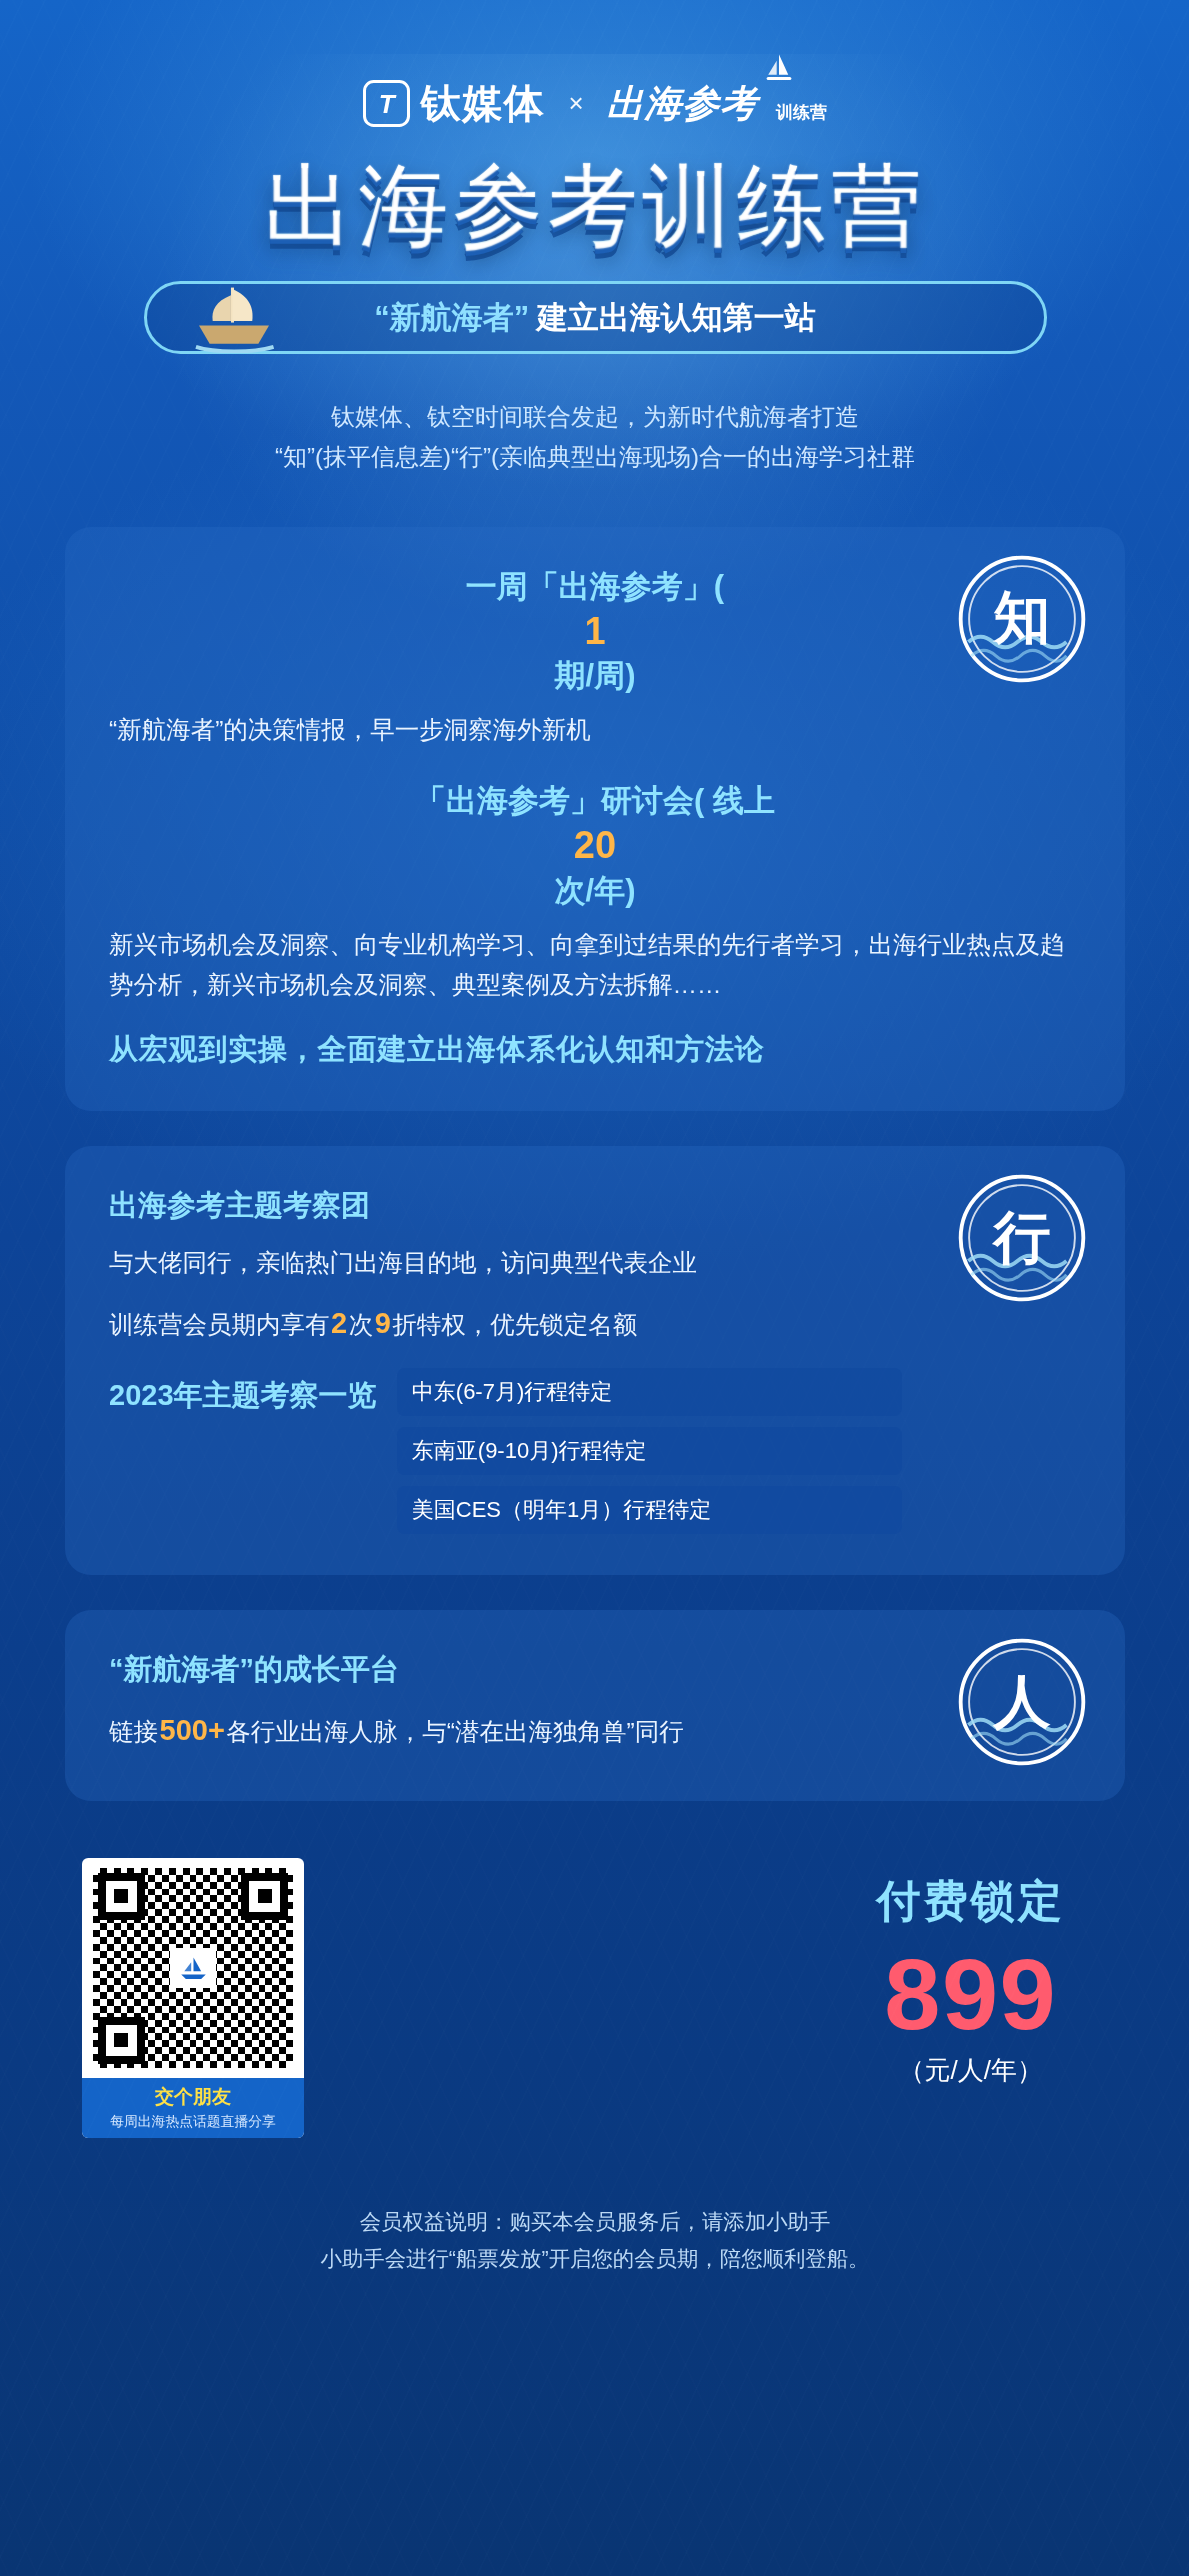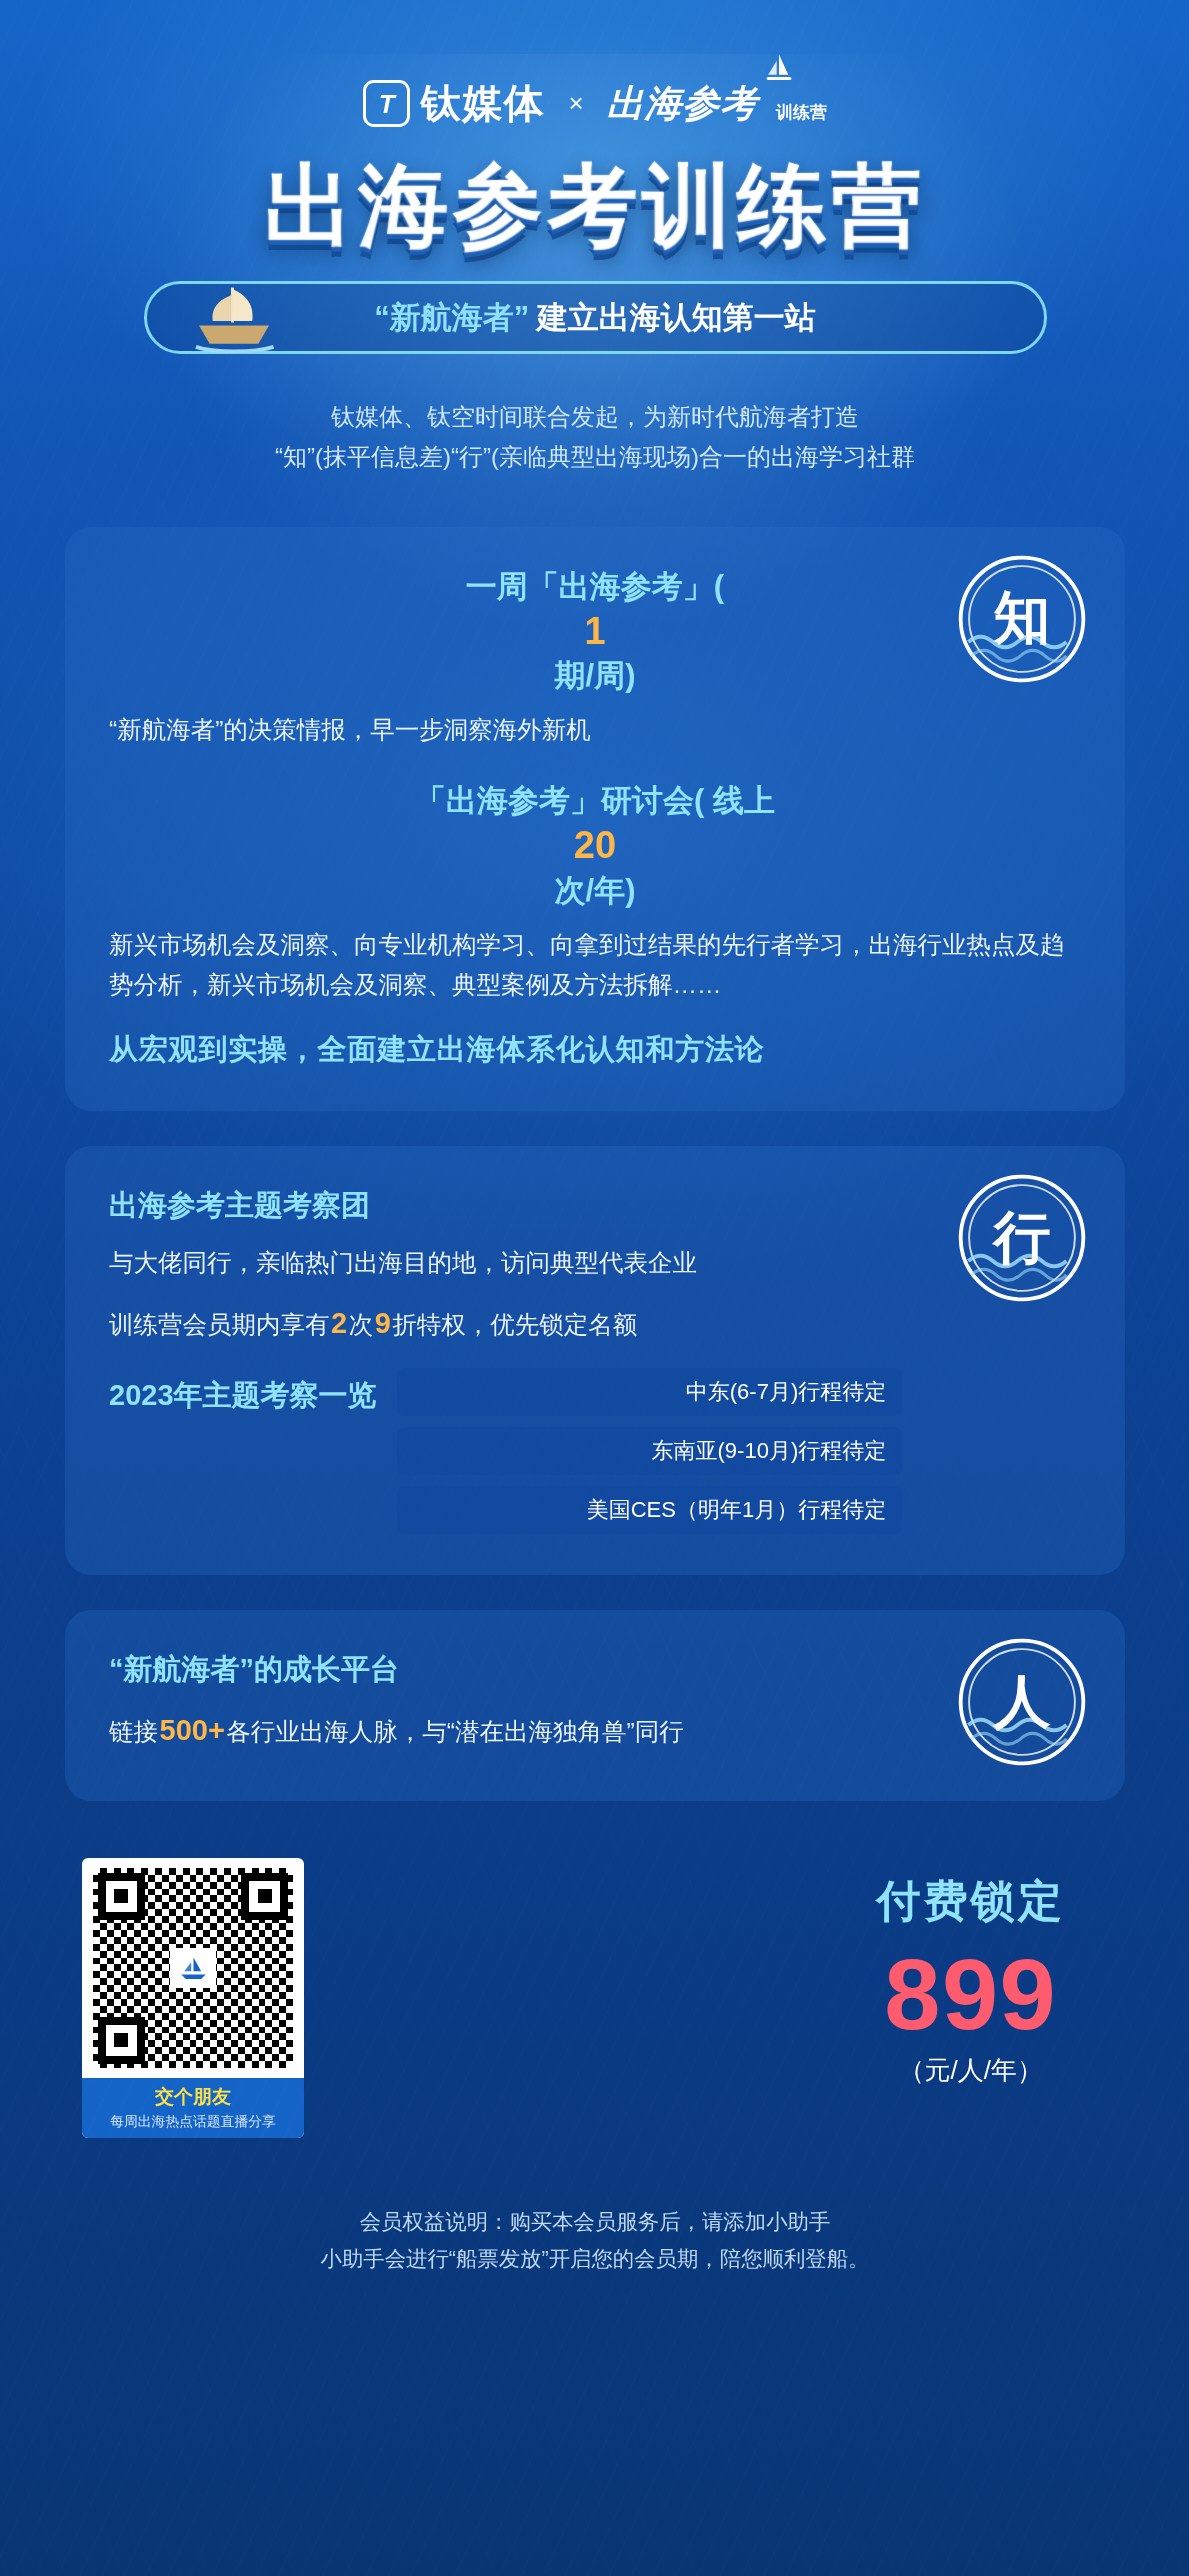--- a/index.html
+++ b/index.html
@@ -113,21 +113,21 @@
   }
 
   
   .title-block {
     position: relative;
     text-align: center;
     margin-top: 44px;
   }
   .main-title {
     font-size: 90px;
-    font-weight: bold;
+    font-weight: normal;
     letter-spacing: 4.6px;
     line-height: 1.05;
     color: #b8f0ff;
     text-shadow:
       0 0 1.5px #ffffff,
       0 4.6px 0 #1c5fb5,
       0 7.7px 20px rgba(0,0,0,0.35);
     background: linear-gradient(180deg, #ffffff 0%, #cdf2ff 38%, #6fd2f6 78%, #3ab6ef 100%);
     -webkit-background-clip: text;
     background-clip: text;
@@ -280,21 +280,21 @@
     flex-direction: column;
     gap: 10.7px;
     max-width: 505px;
   }
   .trip-item {
     background: rgba(16,74,160,0.72);
     border-radius: 7.7px;
     padding: 9.2px 15.3px;
     font-size: 22px;
     color: #ffffff;
-    text-align: right;
+    text-align: left;
   }
 
   
   #card-ren { padding-bottom: 47px; }
   .people-title {
     font-size: 29px;
     font-weight: bold;
     color: #8fe3ff;
   }
   .people-text {

